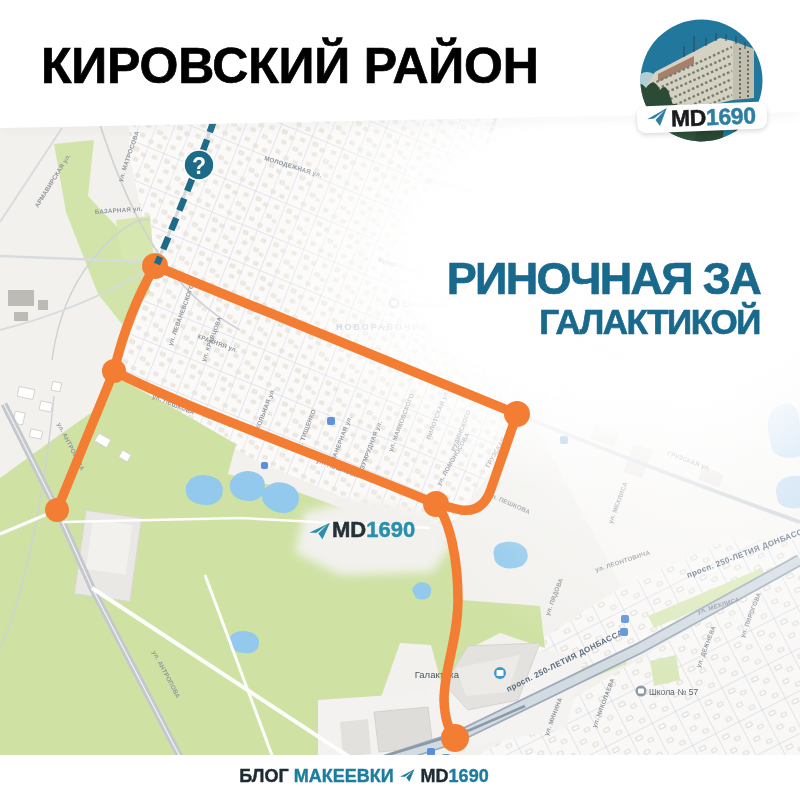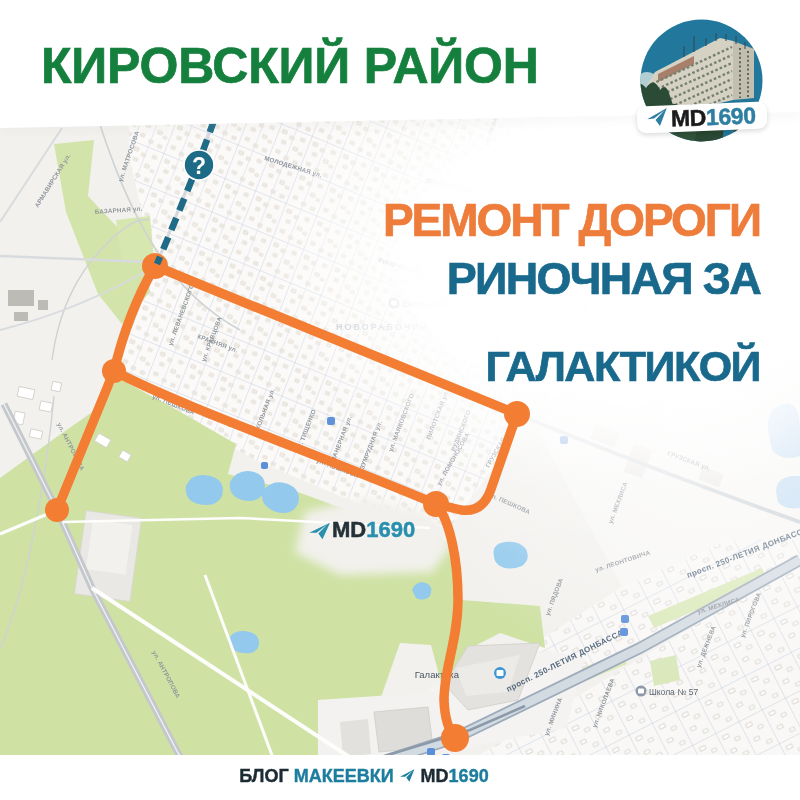--- a/index.html
+++ b/index.html
@@ -279,27 +279,26 @@
 
     <circle cx="199" cy="165" r="15" fill="#1e6b87" stroke="#ffffff" stroke-width="1.6"></circle>
     <text x="199" y="173.5" text-anchor="middle" font-size="23" font-weight="bold" fill="#fff">?</text>
   </g>
 
   <line x1="0" y1="129.5" x2="800" y2="113.5" stroke="#bdbbb8" stroke-width="2.2" opacity="0.4" filter="url(#soft)"></line>
 
   <polygon points="0,0 800,0 800,112 0,128" fill="#ffffff"></polygon>
 </svg>
 
-<div class="abs" style="left:41px;top:37px;font-size:50px;font-weight:bold;color:#15803d;letter-spacing:-0.2px;-webkit-text-stroke:0.7px currentColor;">КИРОВСКИЙ РАЙОН</div>
-
-<div class="abs" style="right:40px;top:193px;font-size:46px;font-weight:bold;color:#ee7c3a;letter-spacing:-2px;-webkit-text-stroke:0.7px currentColor;">РЕМОНТ ДОРОГИ</div>
+<div class="abs" style="left:41px;top:37px;font-size:50px;font-weight:bold;color:#000000;letter-spacing:-0.2px;-webkit-text-stroke:0.7px currentColor;">КИРОВСКИЙ РАЙОН</div>
+
 
 <div class="abs" style="right:40px;top:253px;font-size:45px;font-weight:bold;color:#19698c;letter-spacing:-1.7px;-webkit-text-stroke:0.7px currentColor;">РИНОЧНАЯ ЗА</div>
 
-<div class="abs" style="right:40px;top:302px;font-size:43px;font-weight:bold;color:#19698c;letter-spacing:-1.5px;margin-top:40px;-webkit-text-stroke:0.7px currentColor;">ГАЛАКТИКОЙ</div>
+<div class="abs" style="right:40px;top:302px;font-size:35px;font-weight:bold;color:#19698c;letter-spacing:-1.5px;-webkit-text-stroke:0.7px currentColor;">ГАЛАКТИКОЙ</div>
 
 <svg class="abs" style="left:636px;top:16px;" width="134" height="130" viewBox="0 0 134 130">
   <defs>
     <clipPath id="circ">
           <circle cx="65.5" cy="64.5" r="61"></circle>
         </clipPath>
   </defs>
   <g clip-path="url(#circ)">
 
     <rect x="0" y="0" width="134" height="130" fill="#22789c"></rect>

